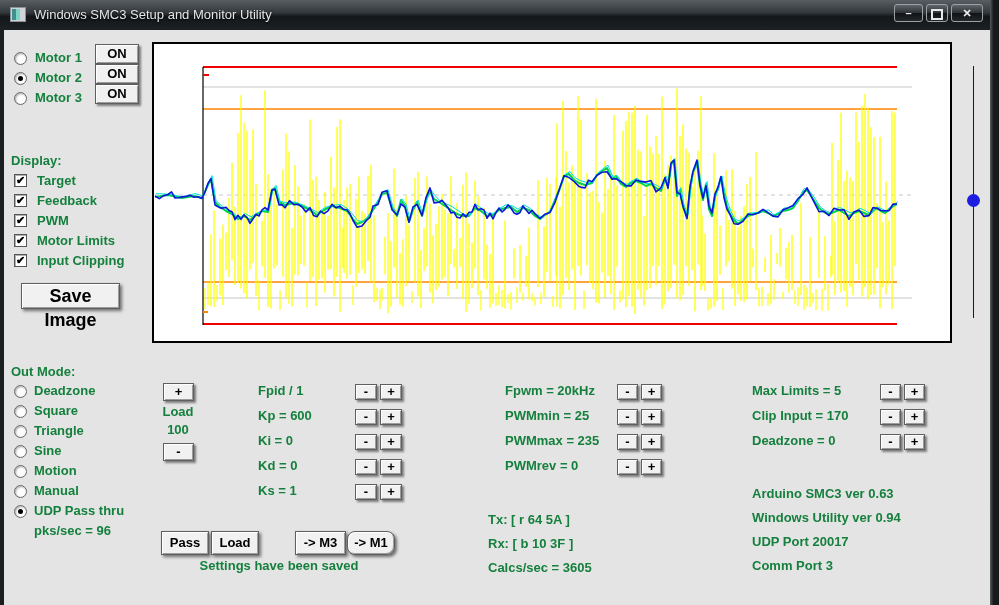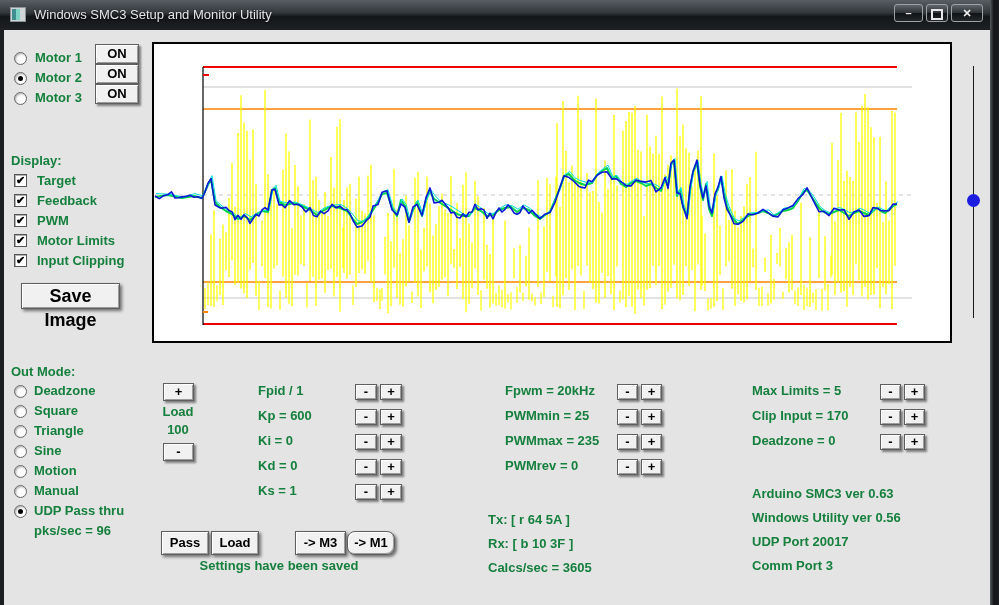--- a/index.html
+++ b/index.html
@@ -412,19 +412,19 @@
     <div class="btn big" style="left:207px;top:501px;width:48px;height:24px;line-height:22px;">Load</div>
     <div class="btn big" style="left:291px;top:501px;width:51px;height:24px;line-height:22px;">-&gt; M3</div>
     <div class="btn big" style="left:343px;top:501px;width:48px;height:24px;line-height:22px;border-radius:8px;">-&gt; M1</div>
     <div class="lbl" style="left:150px;top:528px;width:250px;text-align:center;">Settings have been saved</div>
 
     <div class="lbl" style="left:484px;top:482px;">Tx: [ r 64 5A ]</div>
     <div class="lbl" style="left:484px;top:506px;">Rx: [ b 10 3F ]</div>
     <div class="lbl" style="left:484px;top:530px;">Calcs/sec = 3605</div>
 
     <div class="lbl" style="left:748px;top:456px;">Arduino SMC3 ver 0.63</div>
-    <div class="lbl" style="left:748px;top:480px;">Windows Utility ver 0.56</div>
+    <div class="lbl" style="left:748px;top:480px;">Windows Utility ver 0.94</div>
     <div class="lbl" style="left:748px;top:504px;">UDP Port 20017</div>
     <div class="lbl" style="left:748px;top:528px;">Comm Port 3</div>
   </div>
 
   <div class="border-right"></div>
 </div>
 
 </body></html>

